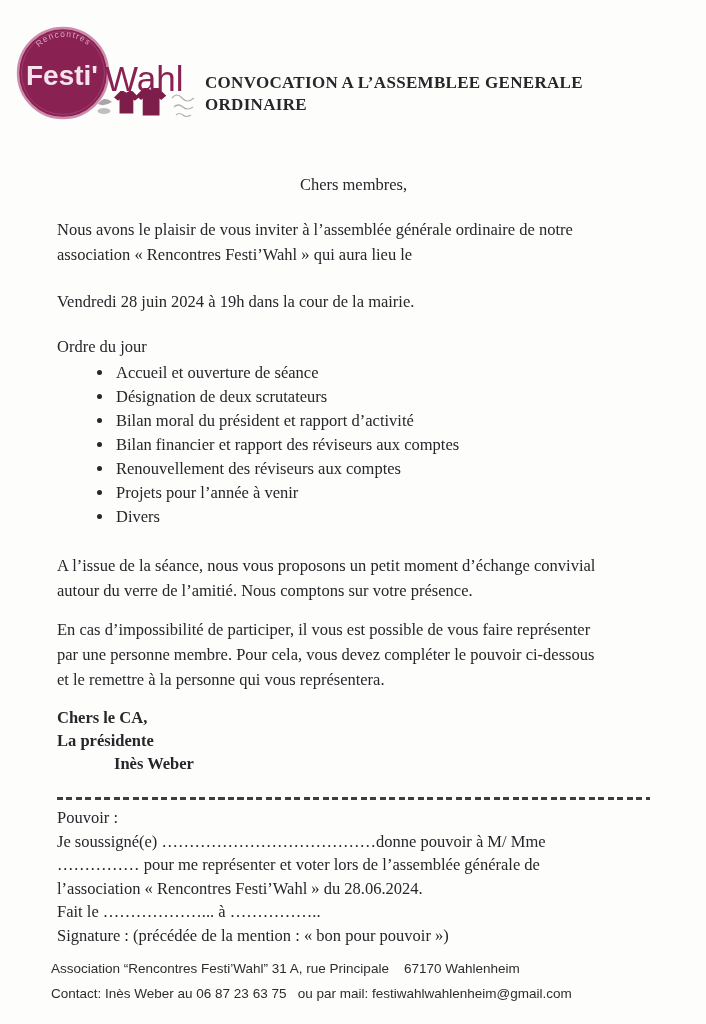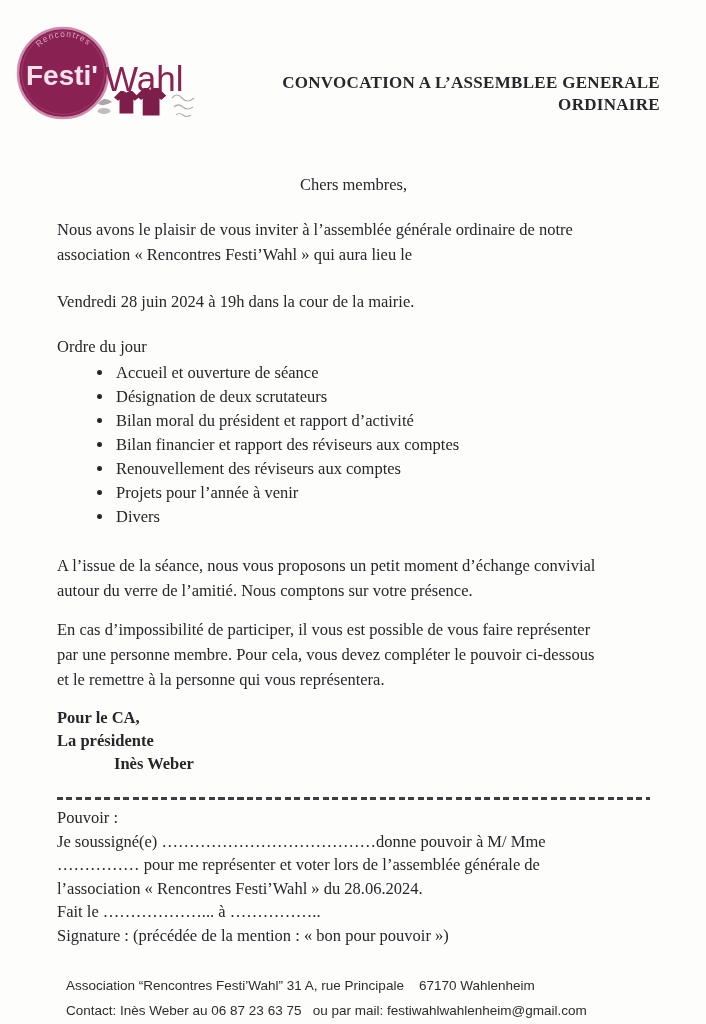--- a/index.html
+++ b/index.html
@@ -10,44 +10,44 @@
     background:#fdfdfc;
     font-family:"Liberation Serif", serif;
     color:#26262b;
     font-size:16.5px;
     overflow:hidden;
     box-sizing:border-box;
   }
   .header{display:flex;padding:12px 18px 0 10px;align-items:flex-start;}
   .logo-wrap{width:195px;flex-shrink:0;}
   .title-wrap{
-    flex:1;text-align:right;padding-top:60px;padding-right:28px;
+    flex:1;text-align:left;padding-top:60px;padding-right:28px;
     font-weight:bold;font-size:17px;line-height:22px;letter-spacing:.3px;
   }
   .content{padding:0 56px 0 57px;}
   .line{display:block;}
   .salutation{margin-top:40px;text-align:center;line-height:25px;}
   .intro{margin-top:20px;text-align:left;line-height:25px;}
   .date-line{margin-top:22px;text-align:left;line-height:25px;}
   .agenda-heading{margin-top:20px;line-height:25px;}
   ul.agenda{margin:2px 0 0 0;padding-left:57px;}
   ul.agenda li{line-height:24px;padding-left:2px;}
   .para{margin-top:24px;line-height:25px;}
   .para2{margin-top:14px;line-height:25px;}
   .signoff{margin-top:14px;line-height:23px;font-weight:bold;}
   .signoff .name{padding-left:57px;}
   .separator{
     margin-top:22px;height:3px;width:100%;
     background:repeating-linear-gradient(90deg,#3e3e42 0 6px,transparent 6px 9.5px);
   }
   .proxy{margin-top:6px;font-weight:normal;line-height:23.5px;}
   .footer{
-    position:absolute;left:66px;top:956px;right:40px;
+    position:absolute;left:51px;top:956px;right:40px;
     font-family:"Liberation Sans", sans-serif;
-    font-size:13.5px;color:#2d2d30;line-height:25px;font-weight:500;margin-top:17px;
+    font-size:13.5px;color:#2d2d30;line-height:25px;font-weight:500;
   }
 </style>
 </head>
 <body>
 
 <div class="page">
 
   <div class="header">
     <div class="logo-wrap">
       <svg width="195" height="115" viewBox="0 0 195 115">
@@ -111,21 +111,21 @@
       <span class="line">autour du verre de l’amitié. Nous comptons sur votre présence.</span>
     </div>
 
     <div class="para2">
       <span class="line">En cas d’impossibilité de participer, il vous est possible de vous faire représenter</span>
       <span class="line">par une personne membre. Pour cela, vous devez compléter le pouvoir ci-dessous</span>
       <span class="line">et le remettre à la personne qui vous représentera.</span>
     </div>
 
     <div class="signoff">
-      <span class="line">Pour le CA,</span>
+      <span class="line">Chers le CA,</span>
       <span class="line">La présidente</span>
       <span class="line name">Inès Weber</span>
     </div>
 
     <div class="separator"></div>
 
     <div class="proxy">
       <span class="line">Pouvoir :</span>
       <span class="line">Je soussigné(e) …………………………………donne pouvoir à M/ Mme</span>
       <span class="line">…………… pour me représenter et voter lors de l’assemblée générale de</span>

